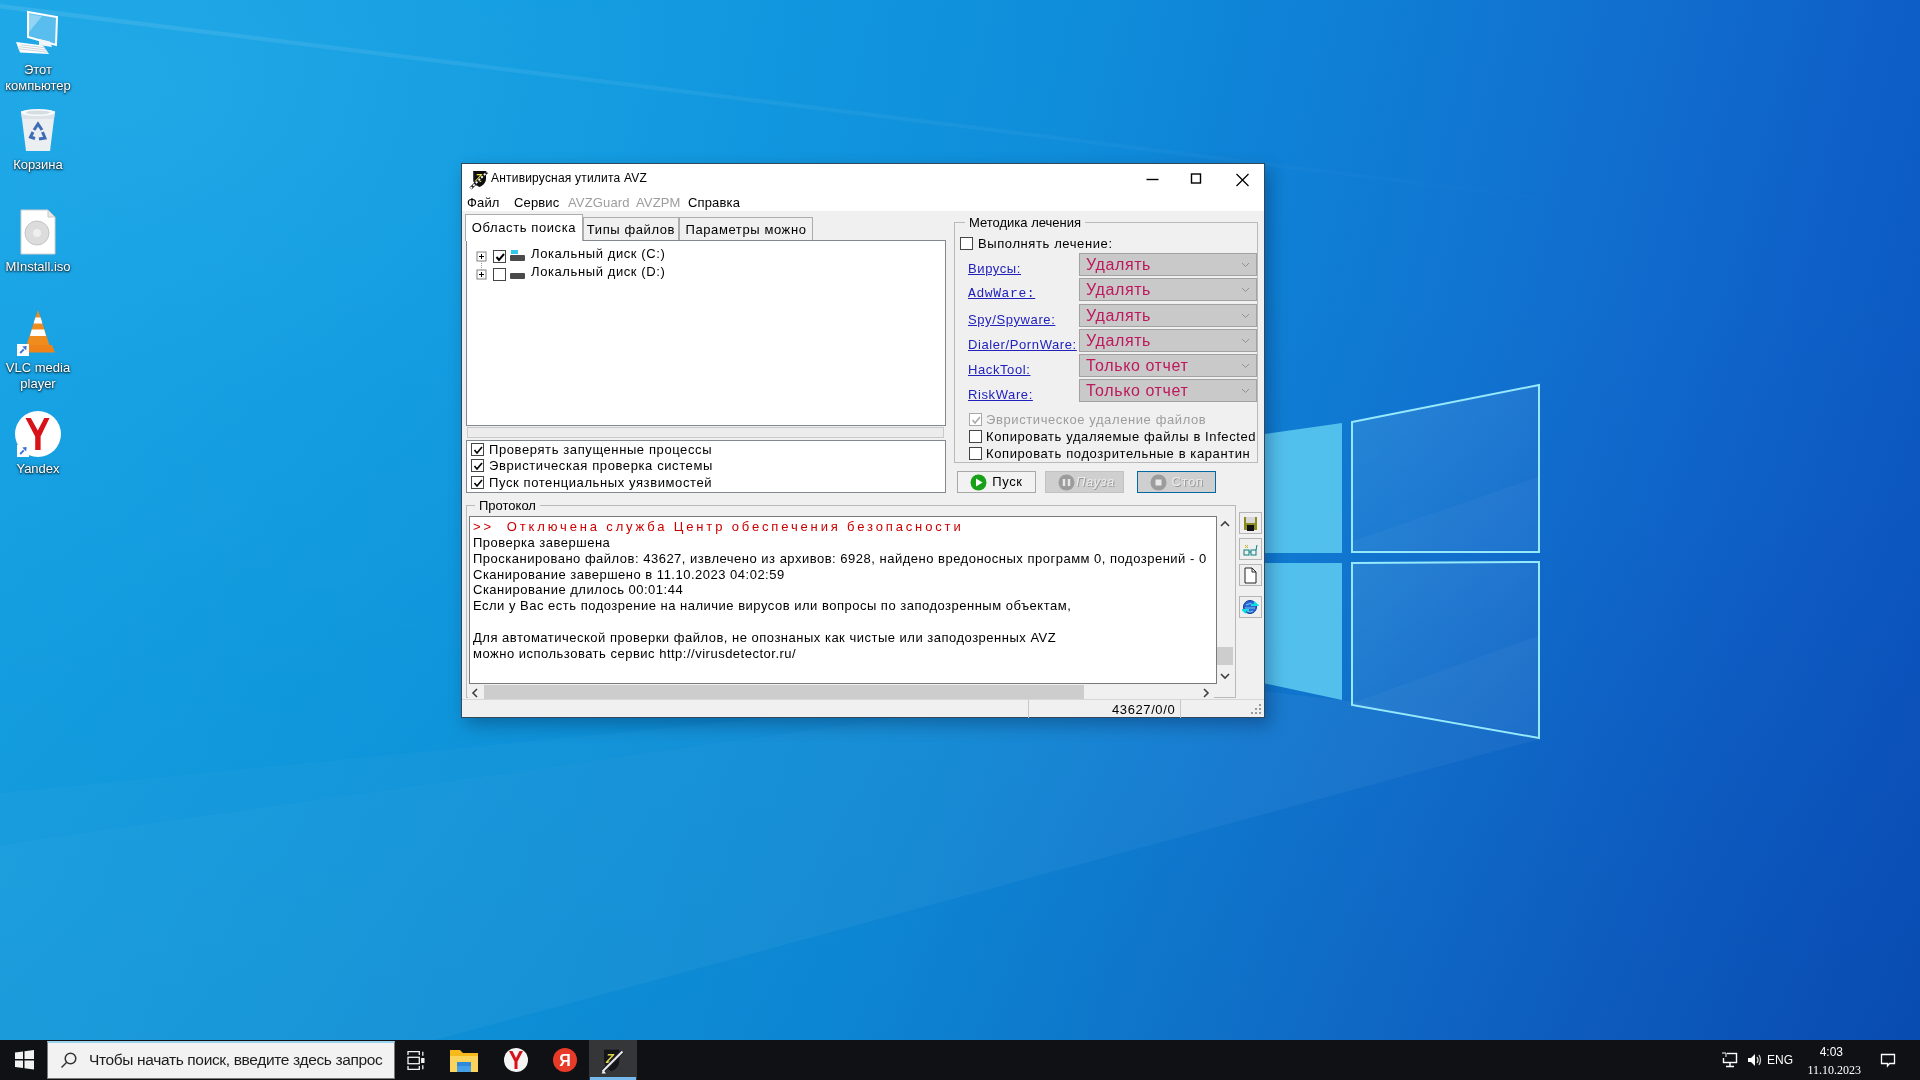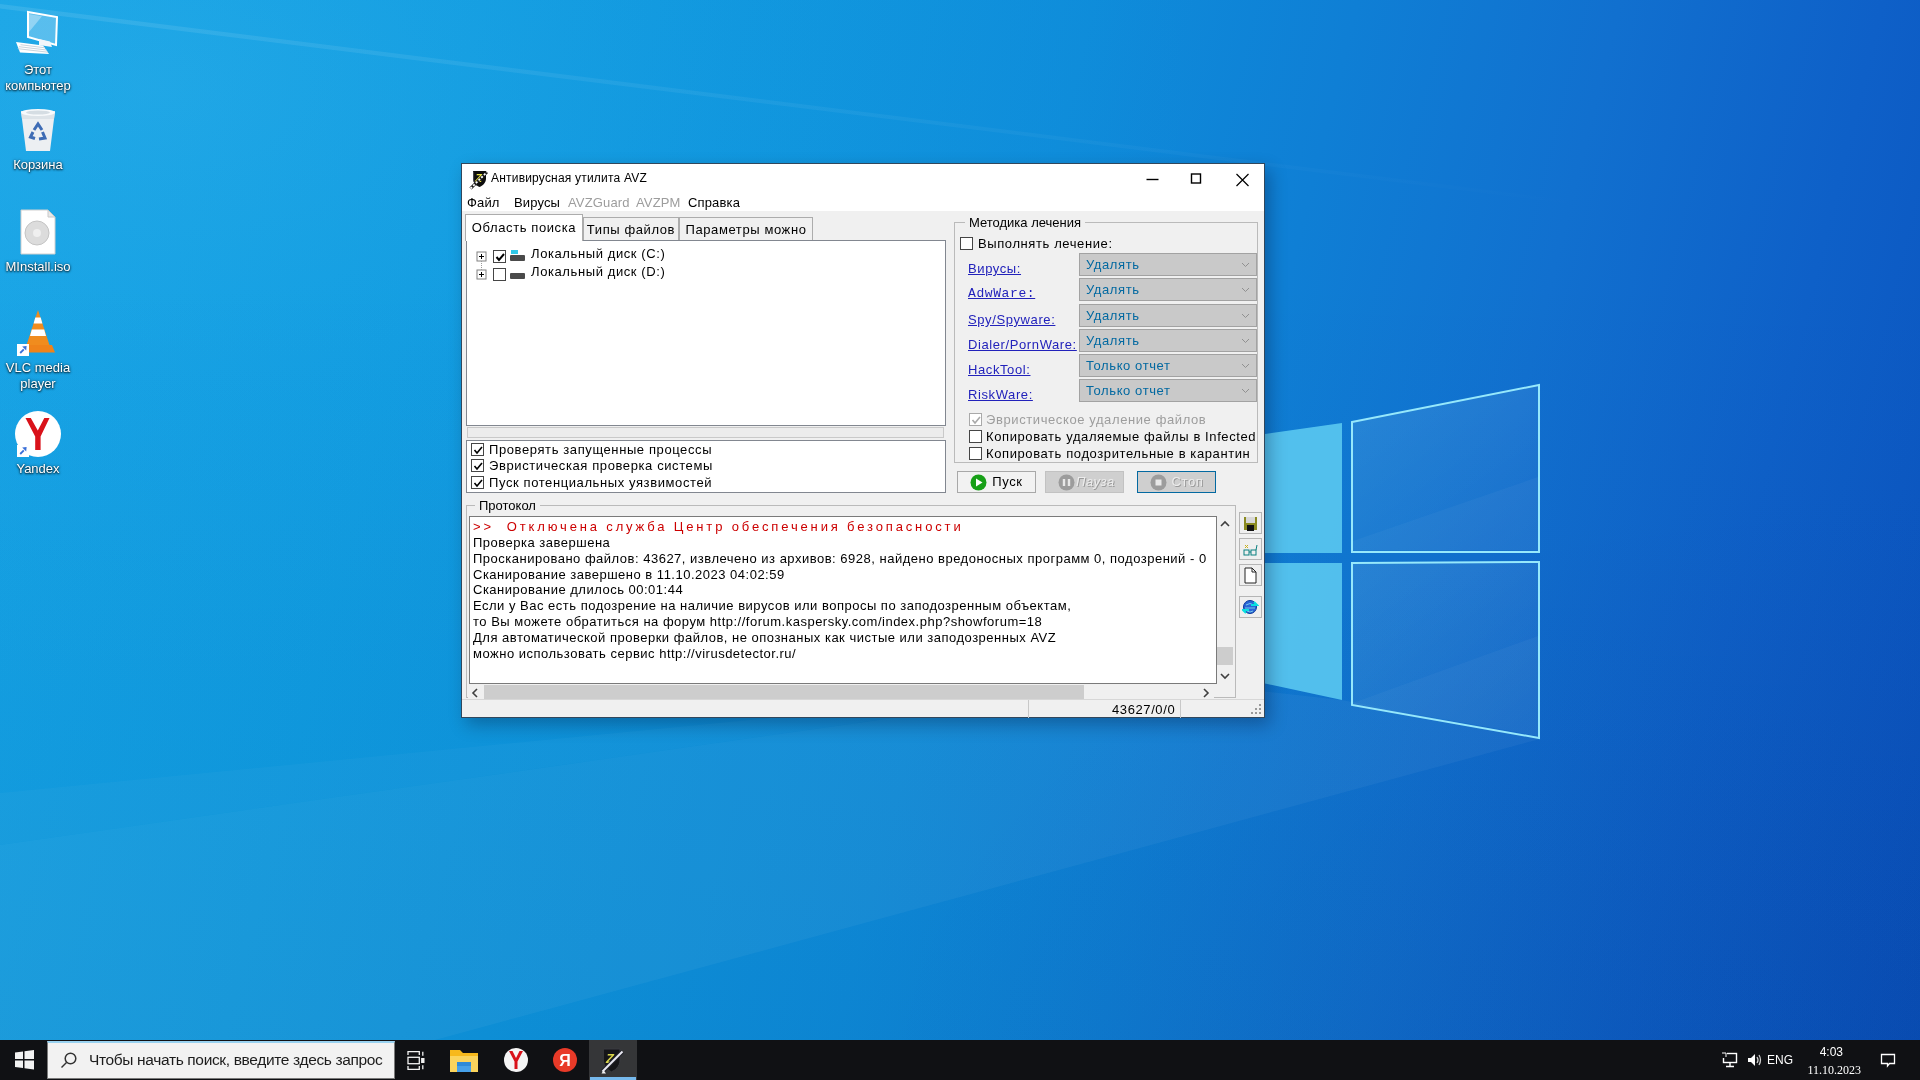--- a/index.html
+++ b/index.html
@@ -17,21 +17,21 @@
 #menubar span { position:absolute; top:-2px; font-size:13px; letter-spacing:0.15px; }
 .gray { color:#9d9d9d; }
 
 .tab { position:absolute; font-size:13px; background:#f0f0f0; border:1px solid #acacac; border-bottom:none; text-align:center; }
 
 .panel { position:absolute; background:#fff; border:1px solid #828790; }
 .cb { position:absolute; width:13px; height:13px; background:#fff; border:1px solid #454545; }
 .cb svg { position:absolute; left:0px; top:0px; }
 .lbl { position:absolute; font-size:13px; white-space:nowrap; }
 .link { color:#2222bb; text-decoration:underline; }
-.combo { position:absolute; width:178px; height:23px; background:#c9c9c9; border:1px solid #a2a2a2; color:#0369a1; font-size:13px; line-height:21px; padding-left:6px; }
+.combo { position:absolute; width:178px; height:23px; background:#c9c9c9; border:1px solid #a2a2a2; color:#be185d; font-size:16px; line-height:21px; padding-left:6px; }
 .combo .ar { position:absolute; right:6px; top:6px; width:9px; height:9px; }
 .gbox { position:absolute; border:1px solid #bababa; }
 .gbox .glabel { position:absolute; top:-8px; left:10px; background:#f0f0f0; padding:0 4px; font-size:13px; letter-spacing:0; }
 .btn { position:absolute; height:22px; font-size:13px; text-align:center; }
 
 .sb { position:absolute; background:#f0f0f0; }
 .sb .thumb { position:absolute; background:#cdcdcd; }
 #statusbar { position:absolute; left:0px; bottom:0px; width:100%; height:18px; background:#f0f0f0; border-top:1px solid #d7d7d7; font-size:13px; }
 
 #taskbar { position:absolute; left:0; top:1040px; width:1920px; height:40px; background:#101114; }
@@ -161,21 +161,21 @@
       </svg>
     <svg class="winbtn" style="left:712px" width="44" height="30">
         <rect x="17.5" y="10" width="9" height="9" fill="none" stroke="#000" stroke-width="1.4"></rect>
       </svg>
     <svg class="winbtn" style="left:757px" width="44" height="30">
         <path d="M17.5 10 L29.5 22 M29.5 10 L17.5 22" stroke="#000" stroke-width="1.2"></path>
       </svg>
   </div>
   <div id="menubar">
     <span style="left:5px">Файл</span>
-    <span style="left:52px">Вирусы</span>
+    <span style="left:52px">Сервис</span>
     <span class="gray" style="left:106px">AVZGuard</span>
     <span class="gray" style="left:174px">AVZPM</span>
     <span style="left:226px">Справка</span>
   </div>
 
   <div class="tab" style="left:3px; top:50px; width:118px; height:27px; background:#fff; line-height:26px; z-index:3;">Область поиска</div>
   <div class="tab" style="left:121px; top:53px; width:96px; height:24px; line-height:23px;">Типы файлов</div>
   <div class="tab" style="left:217px; top:53px; width:134px; height:24px; line-height:23px;">Параметры можно</div>
 
   <div class="panel" style="left:4px; top:76px; width:480px; height:186px;">
@@ -289,21 +289,20 @@
 
   <div class="gbox" style="left:4px; top:341px; width:770px; height:193px;">
     <span class="glabel" style="left:8px;">Протокол</span>
     <div class="panel" style="left:2px; top:10px; width:748px; height:168px; border-color:#7a7a7a; overflow:hidden; line-height:15.8px; white-space:nowrap; letter-spacing:0.5px;">
       <div style="position:absolute; left:3px; top:2px; color:#cc0000; letter-spacing:2.85px;">&gt;&gt;&nbsp; Отключена служба Центр обеспечения безопасности</div>
       <div style="position:absolute; left:3px; top:18px;">Проверка завершена</div>
       <div style="position:absolute; left:3px; top:34px;">Просканировано файлов: 43627, извлечено из архивов: 6928, найдено вредоносных программ 0, подозрений - 0</div>
       <div style="position:absolute; left:3px; top:50px;">Сканирование завершено в 11.10.2023 04:02:59</div>
       <div style="position:absolute; left:3px; top:65px;">Сканирование длилось 00:01:44</div>
       <div style="position:absolute; left:3px; top:81px;">Если у Вас есть подозрение на наличие вирусов или вопросы по заподозренным объектам,</div>
-      <div style="position:absolute; left:3px; top:97px;">то Вы можете обратиться на форум http://forum.kaspersky.com/index.php?showforum=18</div>
       <div style="position:absolute; left:3px; top:113px;">Для автоматической проверки файлов, не опознаных как чистые или заподозренных AVZ</div>
       <div style="position:absolute; left:3px; top:129px;">можно использовать сервис http://virusdetector.ru/</div>
     </div>
 
     <div class="sb" style="right:2px; top:11px; width:16px; height:166px;">
       <svg style="position:absolute;top:3px;left:3px" width="10" height="8">
           <path d="M1 6 L5 2 L9 6" stroke="#3f3f3f" stroke-width="1.6" fill="none"></path>
         </svg>
       <div class="thumb" style="left:0; bottom:18px; width:16px; height:18px;"></div>
       <svg style="position:absolute;bottom:3px;left:3px" width="10" height="8">

